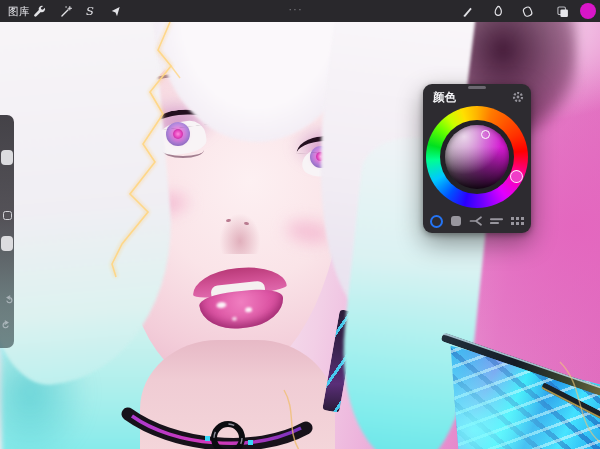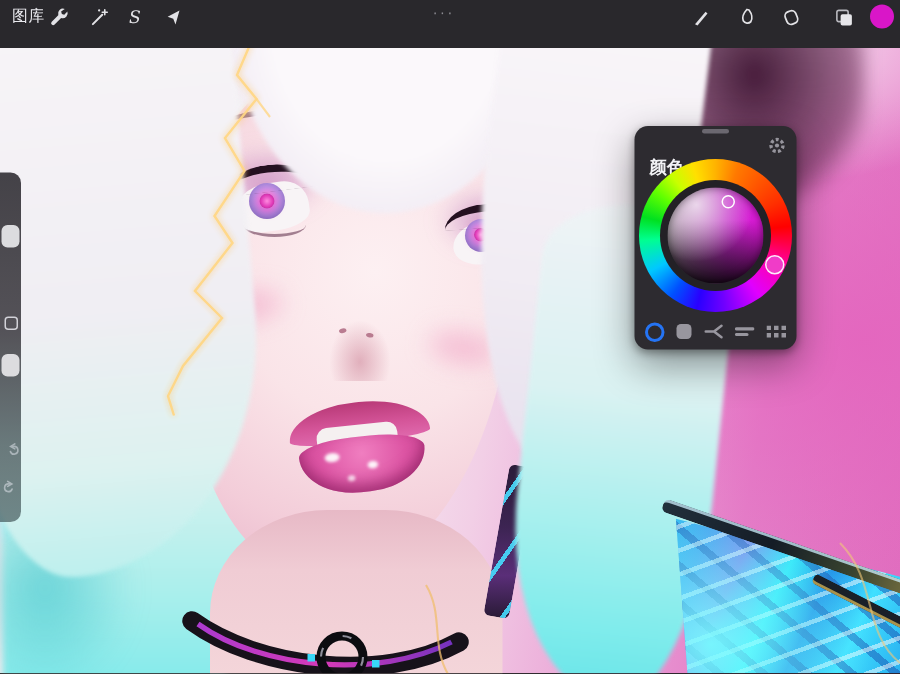--- a/index.html
+++ b/index.html
@@ -1,21 +1,21 @@
 <!DOCTYPE html>
 <html style="--current-color: #D916C8; --active-mode-color: #2574F4;"><head>
 <meta charset="utf-8">
 <style>
   html,body{margin:0;padding:0;background:#111;}
   *{box-sizing:border-box;}
   .app{position:relative;width:600px;height:449px;overflow:hidden;
        font-family:"DejaVu Sans","Liberation Sans",sans-serif;background:#222;}
 
   
-  .topbar{position:absolute;top:0;left:0;width:600px;height:32px;background:#29282c;z-index:30;}
+  .topbar{position:absolute;top:0;left:0;width:600px;height:22px;background:#29282c;z-index:30;}
   .topbar .label{position:absolute;left:8px;top:0;height:22px;line-height:22px;
        font-size:10.5px;color:#e9e9ee;letter-spacing:.5px;}
   .tbtn{position:absolute;top:0;width:22px;height:22px;display:flex;align-items:center;justify-content:center;}
   .tbtn svg{display:block;}
   .sel-glyph{font-family:"DejaVu Serif","Liberation Serif",serif;font-style:italic;
        font-size:11.5px;color:#e2e2e6;line-height:22px;}
   .dots{position:absolute;left:283px;top:0;width:26px;height:22px;line-height:20px;text-align:center;
        color:#8d8d93;font-size:9px;letter-spacing:2px;}
   .color-dot{position:absolute;left:580px;top:3px;width:16px;height:16px;border-radius:50%;
        background:var(--current-color,#d916c8);}
@@ -102,21 +102,21 @@
   .handle{left:1px;width:12px;height:15px;border-radius:4px;background:#dcdcdf;}
   .modify-btn{left:2.5px;top:96px;width:9px;height:9px;border-radius:2.5px;border:1.5px solid #d2d2d8;}
   .side-icon{left:1.5px;width:11px;height:11px;opacity:.55;}
 
   
   .panel{position:absolute;left:423px;top:84px;width:108px;height:149px;z-index:20;
      background:#2d2b30;border-radius:9px;
      box-shadow:0 10px 26px rgba(0,0,0,.42), 0 2px 6px rgba(0,0,0,.35);}
   .panel>*{position:absolute;}
   .drag-pill{left:45px;top:2px;width:18px;height:3px;border-radius:2px;background:#6b6870;}
-  .panel-title{left:10px;top:6px;font-size:11.5px;font-weight:bold;color:#f2f2f5;margin-top:14px;}
+  .panel-title{left:10px;top:6px;font-size:11.5px;font-weight:bold;color:#f2f2f5;}
   .hue-ring{left:3px;top:22px;width:102px;height:102px;border-radius:50%;
      background:conic-gradient(from 0deg,
        #ffb300 0%, #ff7a00 5%, #ff3000 17%, #ff0000 23%, #ff00aa 32%, #e000ff 40%,
        #7000ff 48%, #2a00ff 54%, #0050ff 60%, #00c8ff 67%, #00ff90 74%, #00e020 79%,
        #60ff00 85%, #c8ff00 90%, #ffe000 95%, #ffb300 100%);}
   .ring-hole{left:17px;top:36px;width:74px;height:74px;border-radius:50%;background:#232126;}
   .disc{left:22px;top:41px;width:64px;height:64px;border-radius:50%;
      background:
        radial-gradient(circle at 30% 18%, rgba(255,255,255,.75), rgba(255,255,255,0) 55%),
        linear-gradient(180deg, rgba(0,0,0,0) 34%, rgba(0,0,0,.88) 100%),

